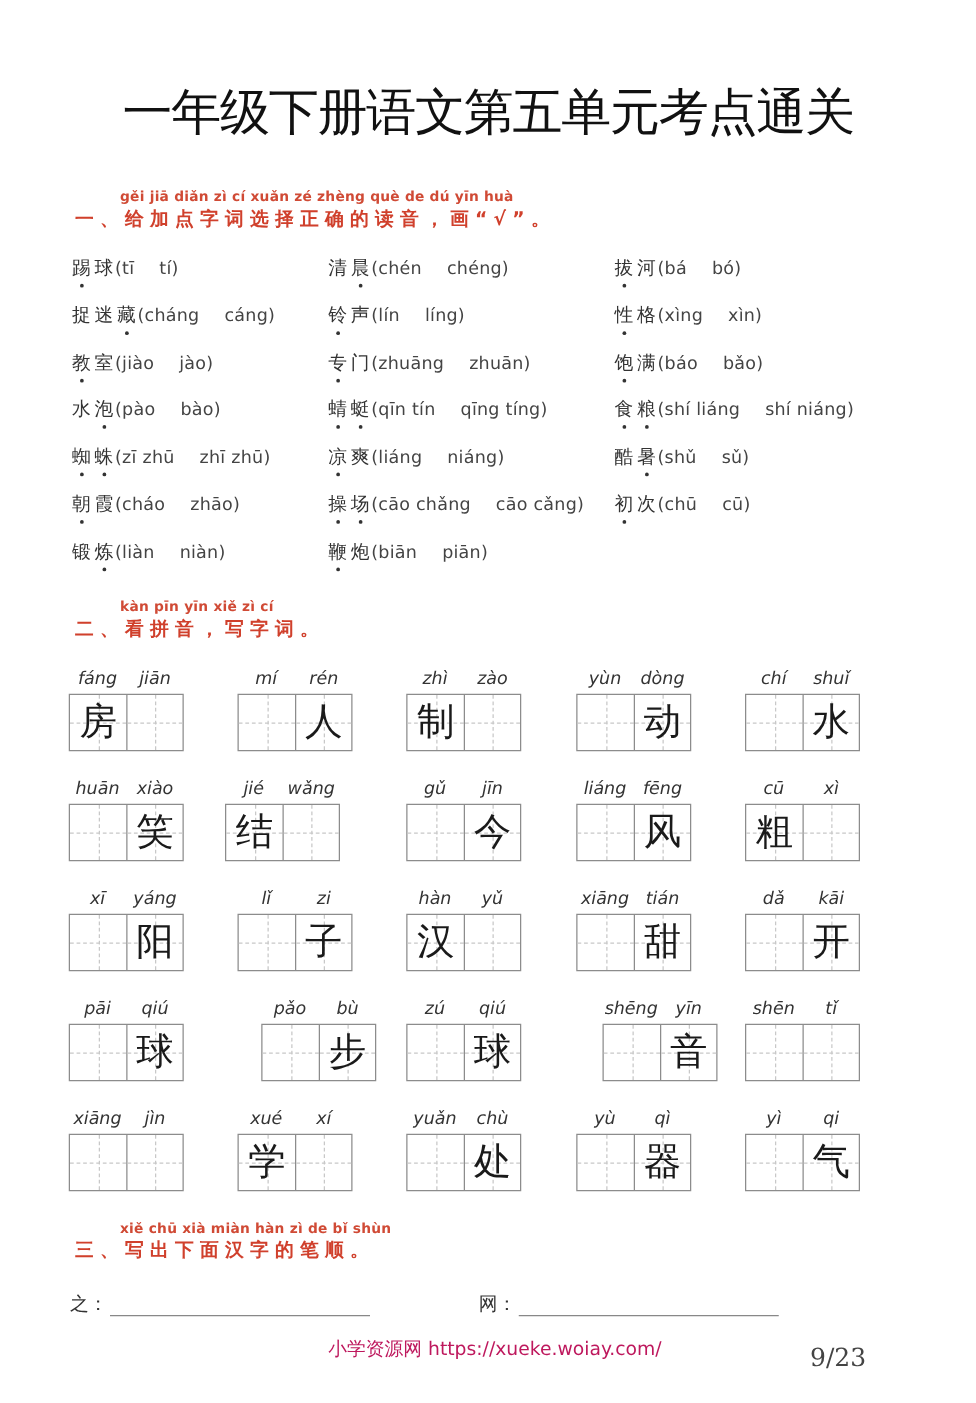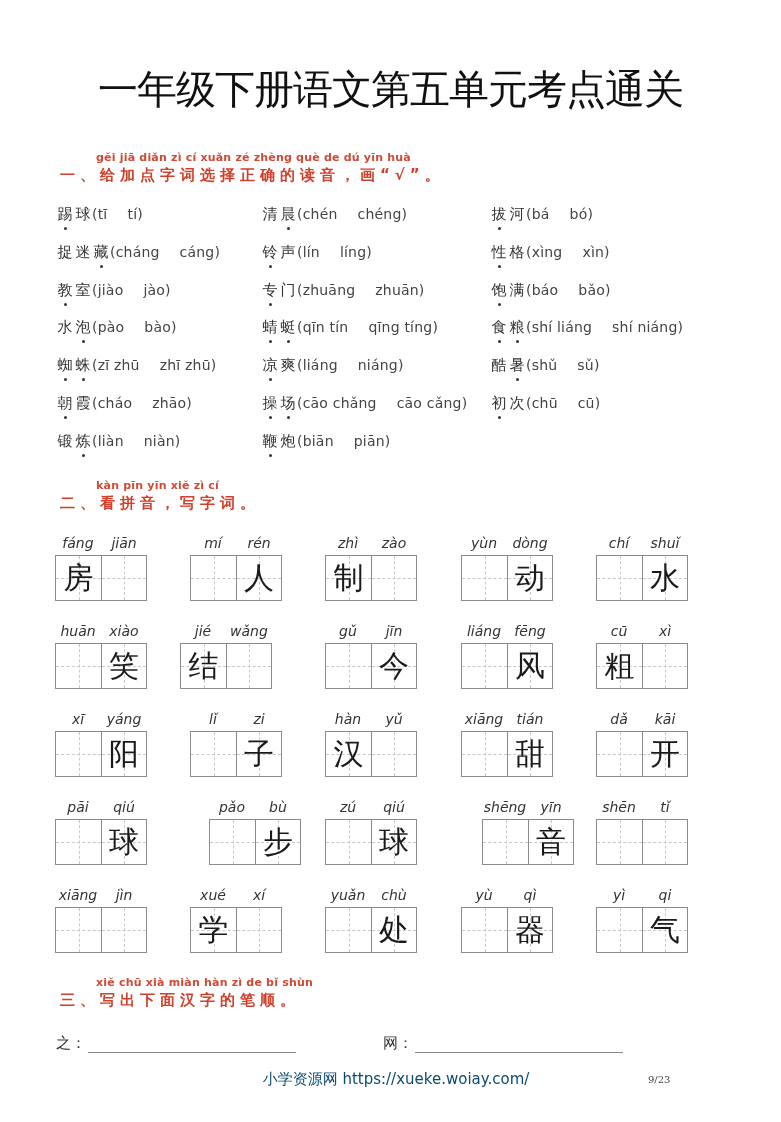--- a/index.html
+++ b/index.html
@@ -51,22 +51,22 @@
   }
   .cell::after {
     content: ""; position: absolute; top: 0; bottom: 0; left: 50%; border-left: 1px dashed #c8c8c8;
   }
   .cell span { position: relative; z-index: 1; }
 
   
   .stroke-row { position: absolute; top: 1034px; font-size: 15px; color: #333; display: flex; align-items: flex-end; }
   .stroke-line { display: inline-block; width: 208px; border-bottom: 1px solid #888; height: 18px; margin-left: 2px; }
 
-  .footer { position: absolute; top: 1070px; left: 0; width: 781px; text-align: center; font-size: 15px; color: #0c4a6e; font-family: "DejaVu Sans", sans-serif; padding-left: 11px; }
-  .page-num { position: absolute; top: 1074px; left: 648px; font-size: 10px; color: #444; font-family: "DejaVu Serif", serif; }
+  .footer { position: absolute; top: 1070px; left: 0; width: 781px; text-align: center; font-size: 15px; color: #be185d; font-family: "DejaVu Sans", sans-serif; padding-left: 11px; }
+  .page-num { position: absolute; top: 1074px; left: 648px; font-size: 20px; color: #444; font-family: "DejaVu Serif", serif; }
 </style>
 </head>
 <body>
 
 <div class="title">一年级下册语文第五单元考点通关</div>
 
 <div class="section-head" style="top:150px;">
   <div class="sec-pinyin">gěi jiā diǎn  zì   cí  xuǎn  zé  zhèng què  de  dú  yīn     huà</div>
   <div class="sec-text">一、给加点字词选择正确的读音，画“√”。</div>
 </div>

